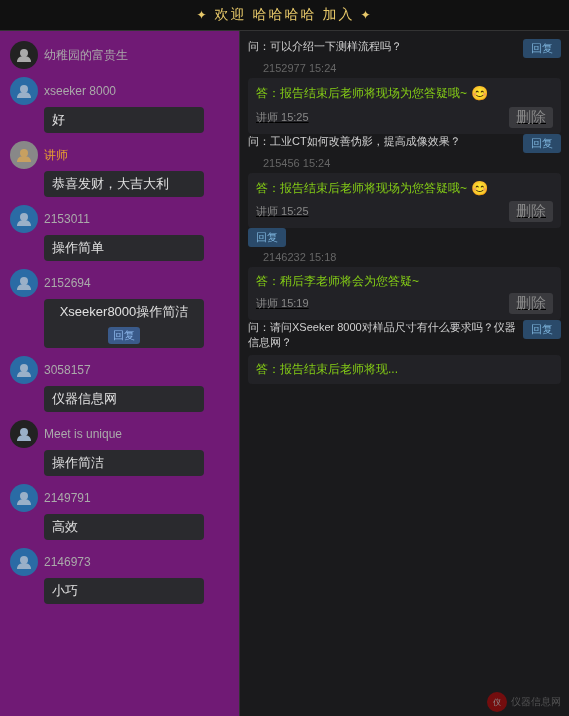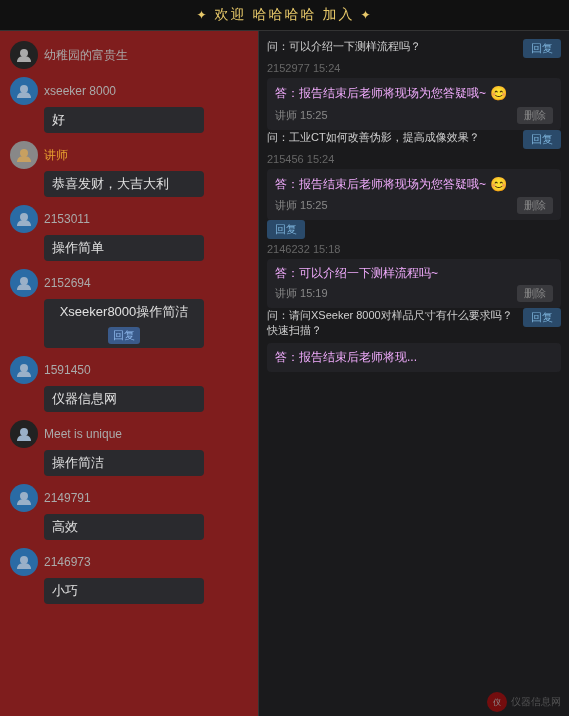--- a/index.html
+++ b/index.html
@@ -34,22 +34,22 @@
     }
 
     .main-container {
       display: flex;
       flex: 1;
       overflow: hidden;
     }
 
     
     .left-panel {
-      width: 259px;
-      background: #7f1d1d;
+      width: 240px;
+      background: #701a75;
       border-right: 1px solid #333;
       overflow-y: auto;
       flex-shrink: 0;
       padding: 6px 0;
     }
 
     .left-panel::-webkit-scrollbar { width: 4px; }
     .left-panel::-webkit-scrollbar-track { background: #111; }
     .left-panel::-webkit-scrollbar-thumb { background: #444; }
 
@@ -163,62 +163,63 @@
       border-radius: 3px;
       border: none;
       cursor: pointer;
       white-space: nowrap;
       flex-shrink: 0;
     }
 
     .meta-row {
       color: #666;
       font-size: 11px;
-      margin-left: 0;
+      margin-left: 15px;
     }
 
     .answer-block {
       background: #222226;
       border-radius: 4px;
       padding: 6px 8px;
       display: flex;
       flex-direction: column;
       gap: 3px;
     }
 
     .answer-text {
-      color: #f0abfc;
+      color: #84cc16;
       font-size: 12px;
       line-height: 1.4;
       display: flex;
       align-items: center;
       gap: 4px;
       text-align: center;
     }
 
     .emoji-face {
       display: inline-block;
       font-size: 14px;
     }
 
     .answer-meta {
       display: flex;
       justify-content: space-between;
       align-items: center;
+      text-decoration: underline;
     }
 
     .answer-meta-left {
       color: #888;
       font-size: 11px;
     }
 
     .delete-btn {
       background: #3a3a3e;
       color: #888;
-      font-size: 11px;
+      font-size: 15px;
       padding: 1px 7px;
       border-radius: 3px;
       border: none;
       cursor: pointer;
     }
 
     .watermark {
       position: fixed;
       bottom: 4px;
       right: 8px;
@@ -320,21 +321,21 @@
           </div>
         </div>
         <div class="chat-item">
           <div class="chat-item-header">
             <div class="avatar blue">
               <svg viewBox="0 0 18 18" fill="none">
     <circle cx="9" cy="7" r="4" fill="#9ab0c8"></circle>
     <path d="M2 16c0-4 3-6 7-6s7 2 7 6" fill="#9ab0c8"></path>
   </svg>
             </div>
-            <span class="username ">1591450</span>
+            <span class="username ">3058157</span>
           </div>
           <div class="chat-bubble">仪器信息网</div>
         </div>
         <div class="chat-item">
           <div class="chat-item-header">
             <div class="avatar special">
               <svg viewBox="0 0 18 18" fill="none">
     <circle cx="9" cy="7" r="4" fill="#9ab0c8"></circle>
     <path d="M2 16c0-4 3-6 7-6s7 2 7 6" fill="#9ab0c8"></path>
   </svg>
@@ -399,30 +400,30 @@
               <button class="delete-btn">删除</button>
             </div>
           </div>
         </div>
         <div class="qa-block">
           <div class="question-row">
             <button class="reply-btn">回复</button>
           </div>
           <div class="meta-row">2146232 15:18</div>
           <div class="answer-block">
-            <div class="answer-text">答：可以介绍一下测样流程吗~</div>
+            <div class="answer-text">答：稍后李老师将会为您答疑~</div>
             <div class="answer-meta">
               <span class="answer-meta-left">讲师 15:19</span>
               <button class="delete-btn">删除</button>
             </div>
           </div>
         </div>
         <div class="qa-block">
           <div class="question-row">
-            <div class="question-text">问：请问XSeeker 8000对样品尺寸有什么要求吗？快速扫描？</div>
+            <div class="question-text">问：请问XSeeker 8000对样品尺寸有什么要求吗？仪器信息网？</div>
             <button class="reply-btn">回复</button>
           </div>
           <div class="answer-block">
             <div class="answer-text">答：报告结束后老师将现...</div>
           </div>
         </div>
       </div>
   </div>
 
 </div>

